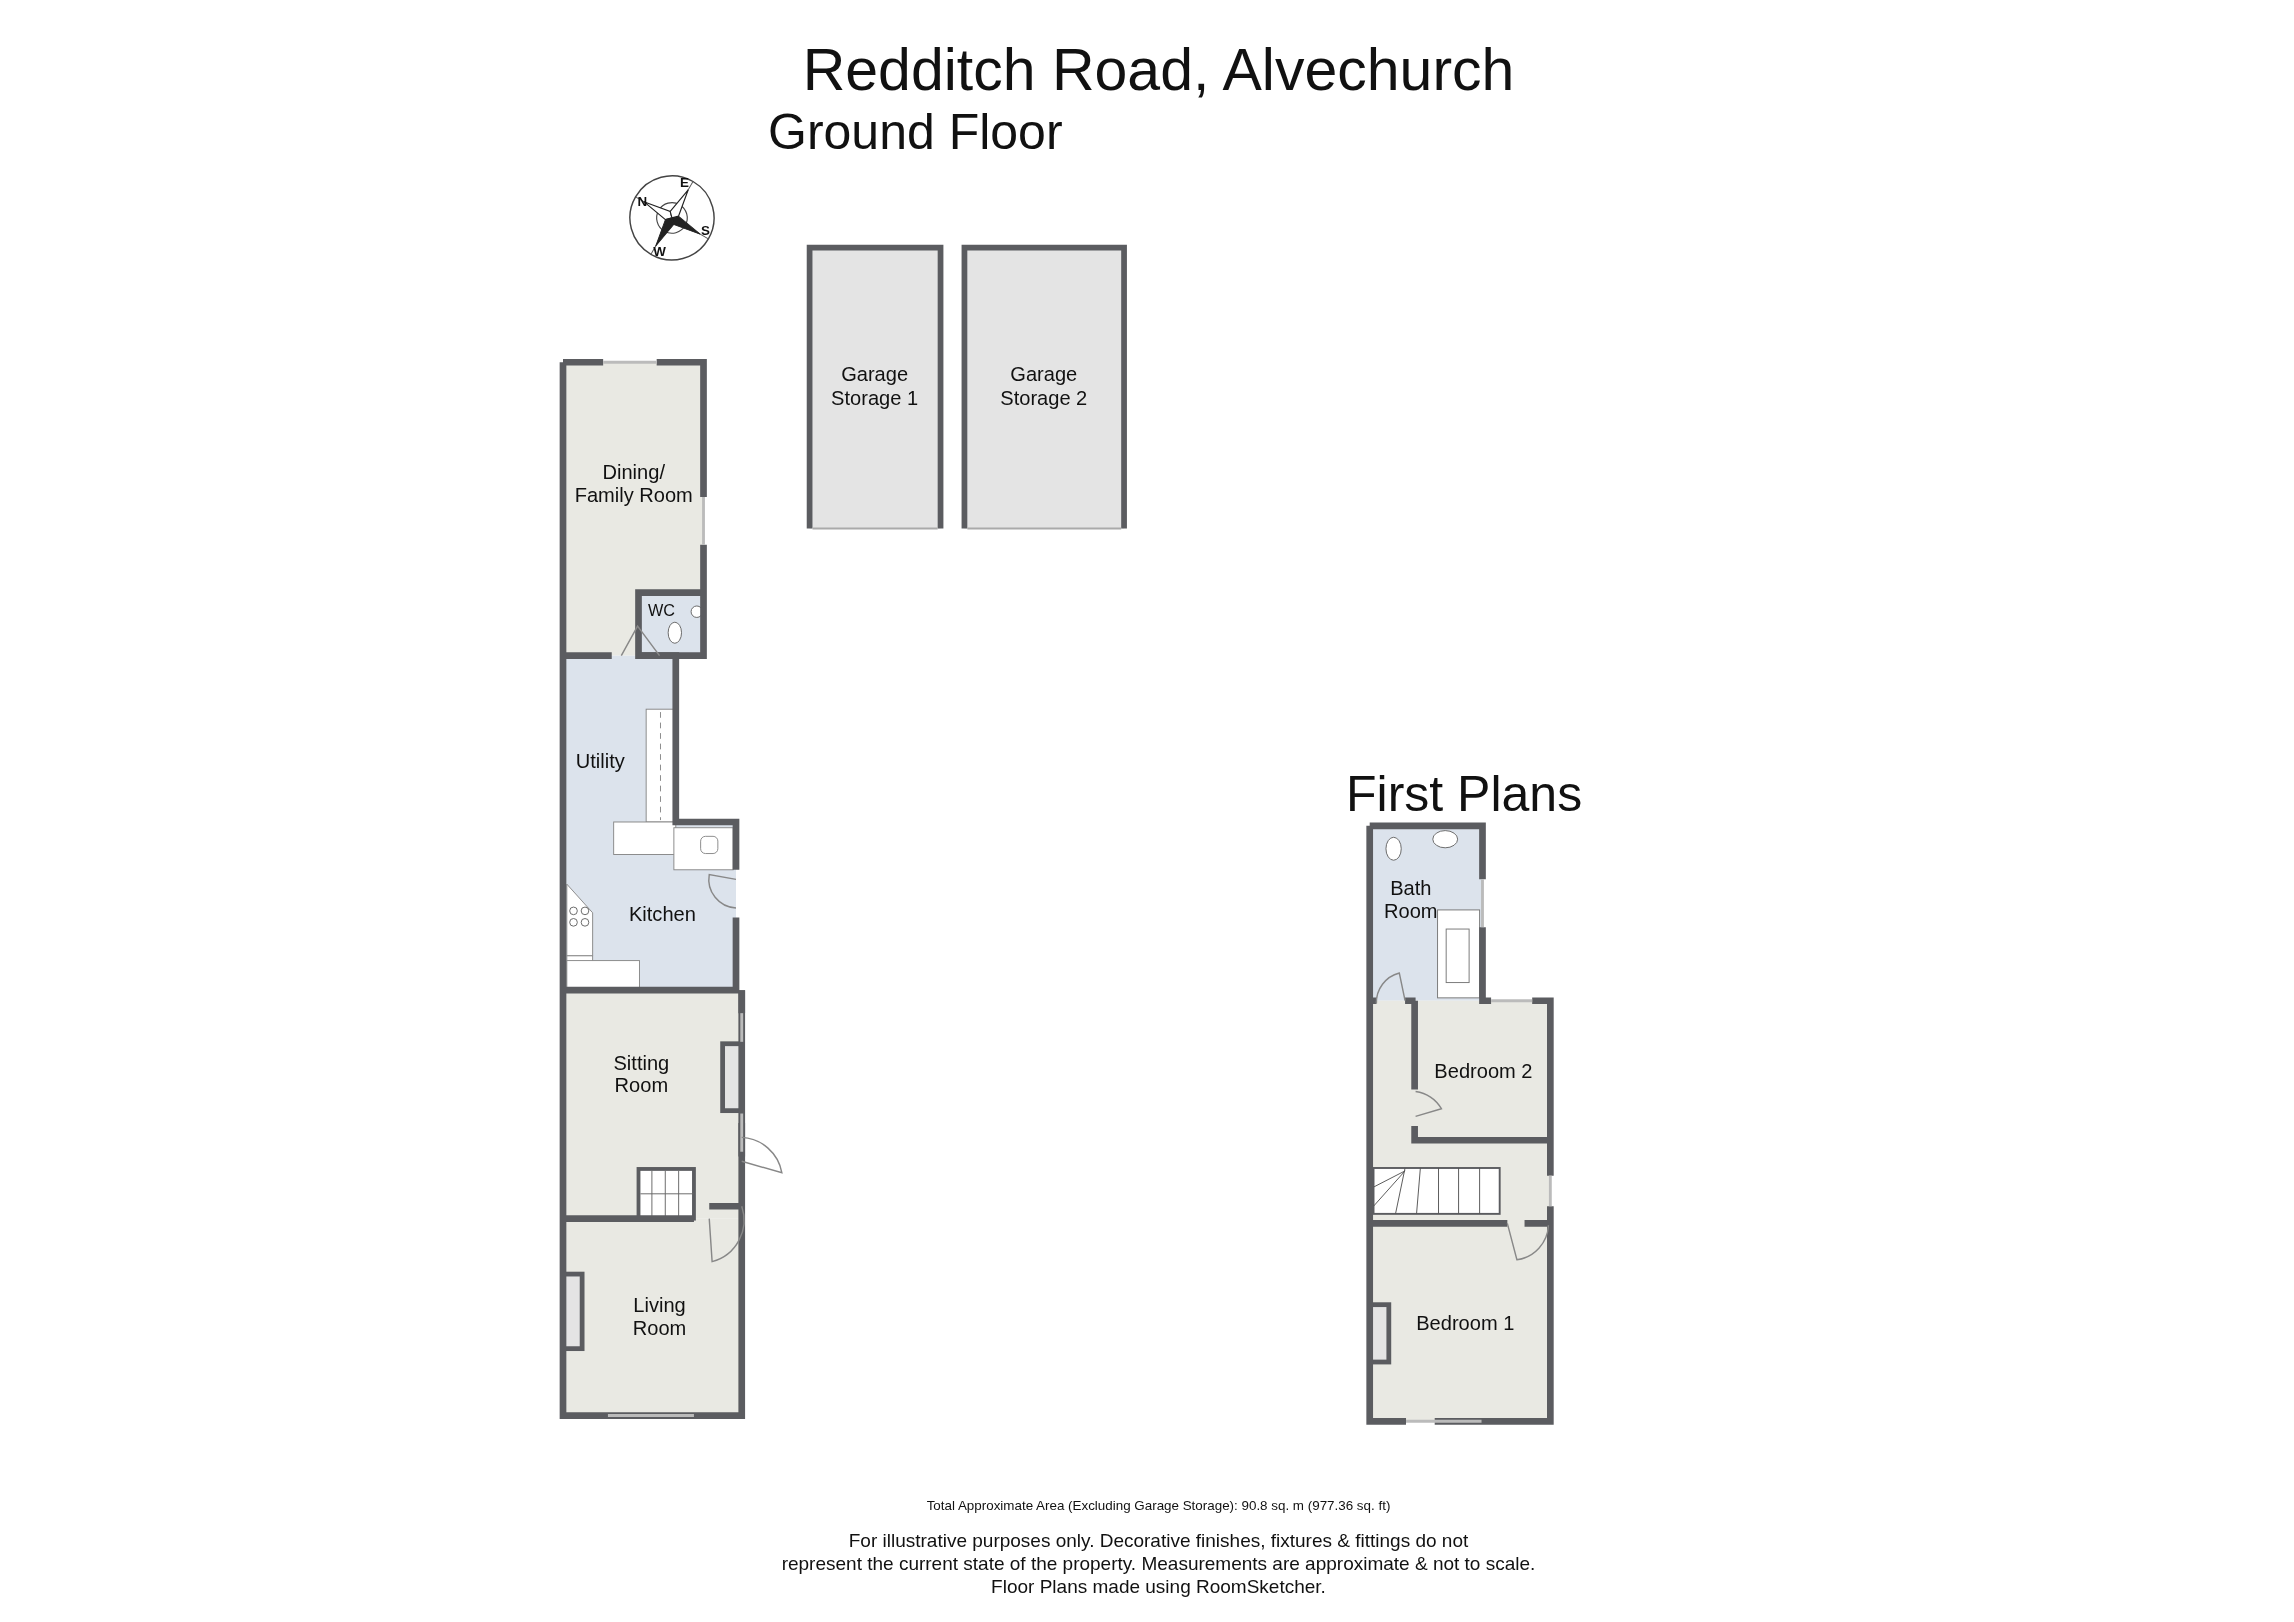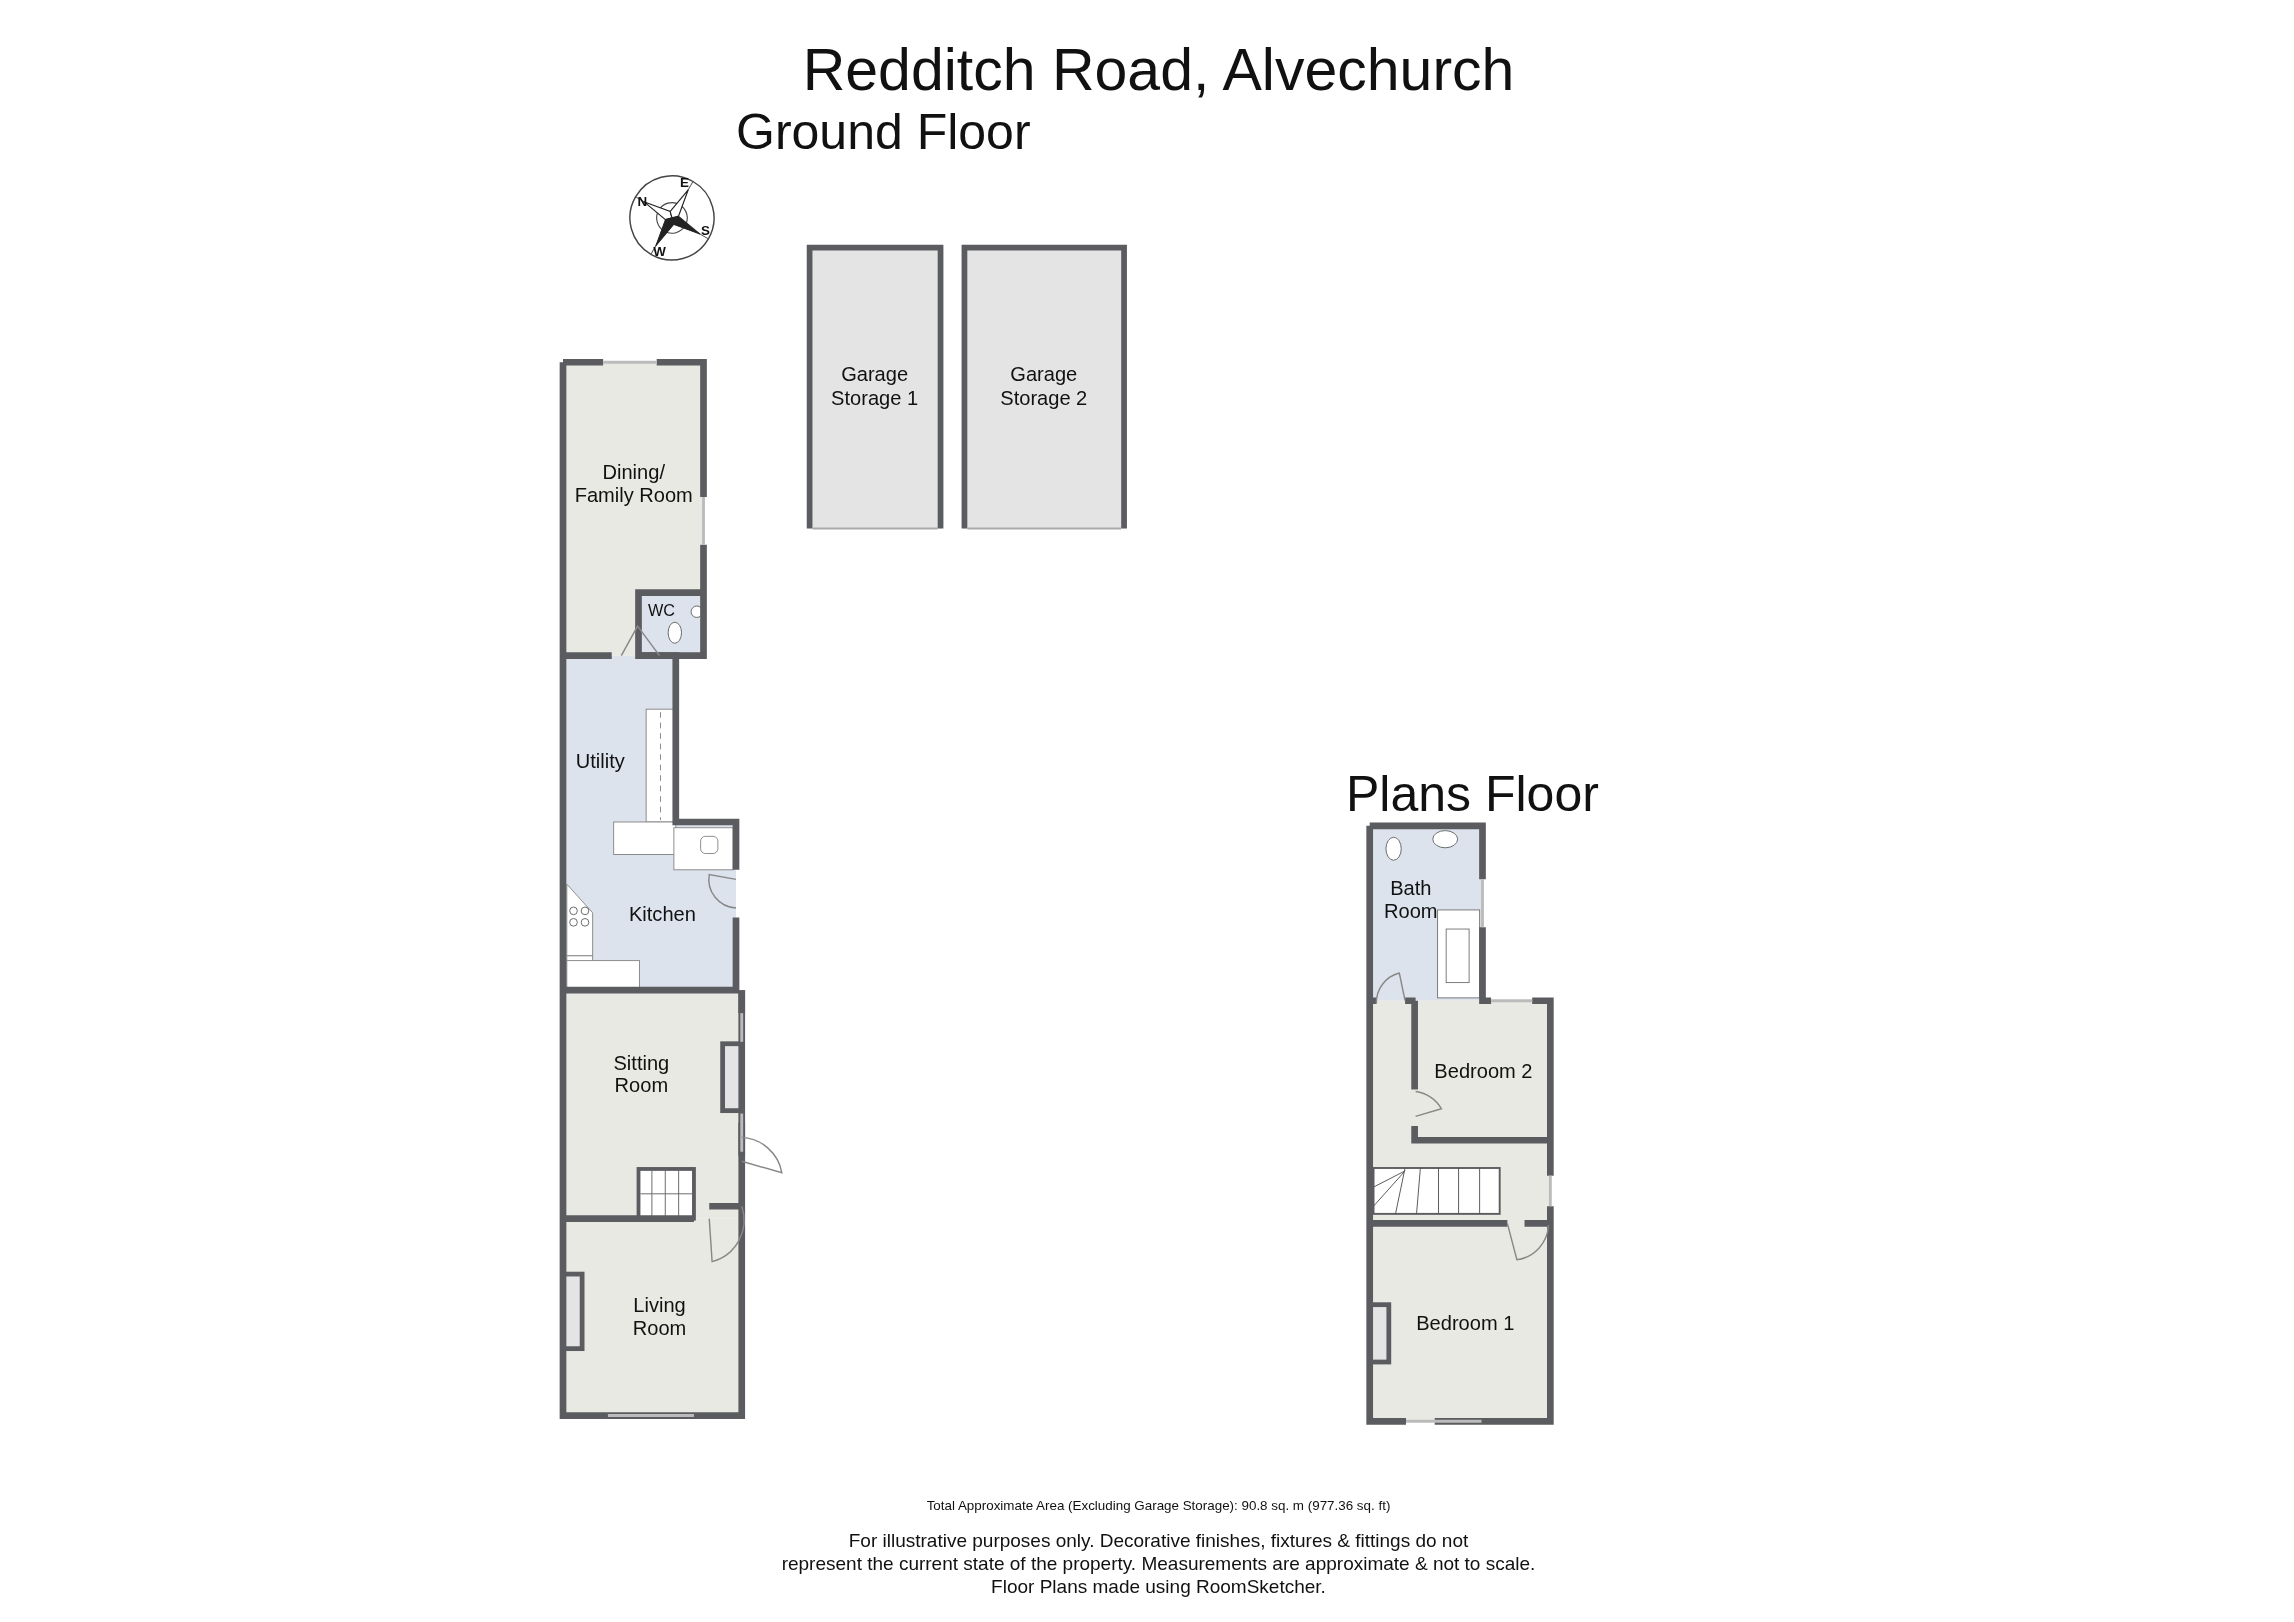--- a/index.html
+++ b/index.html
@@ -9,22 +9,22 @@
   svg { position:absolute; left:0; top:0; }
   .room-label { font-family:"Liberation Sans", sans-serif; font-size:21px; fill:#111; text-anchor:middle; }
   .footer { position:absolute; left:0; width:2317px; text-align:center; color:#111; }
   .footer .area { top:1498px; font-size:13.4px; position:absolute; width:100%; }
   .footer .disc { top:1529px; font-size:19px; line-height:23px; position:absolute; width:100%; }
 </style>
 </head>
 <body>
 
 <div class="title">Redditch Road, Alvechurch</div>
-<div class="floor-title" style="left:736px; top:103px;">Ground Floor</div>
-<div class="floor-title" style="left:1346px; top:765px;">Plans Floor</div>
+<div class="floor-title" style="left:768px; top:103px;">Ground Floor</div>
+<div class="floor-title" style="left:1346px; top:765px;">First Plans</div>
 
 <svg width="2294" height="1622" viewBox="0 0 2400 1697">
 
   <g transform="translate(703,228) rotate(-60)">
     <circle r="44" fill="#fff" stroke="#444" stroke-width="1.5"></circle>
     <circle r="16" fill="none" stroke="#444" stroke-width="1.2"></circle>
     <line x1="-44" y1="0" x2="44" y2="0" stroke="#555" stroke-width="1"></line>
     <line x1="0" y1="-44" x2="0" y2="44" stroke="#555" stroke-width="1"></line>
     <polygon points="0,-34 5,-5 0,0 -5,-5" fill="#fff" stroke="#222" stroke-width="1.2"></polygon>
     <polygon points="0,34 5,5 0,0 -5,5" fill="#222" stroke="#222" stroke-width="1"></polygon>

